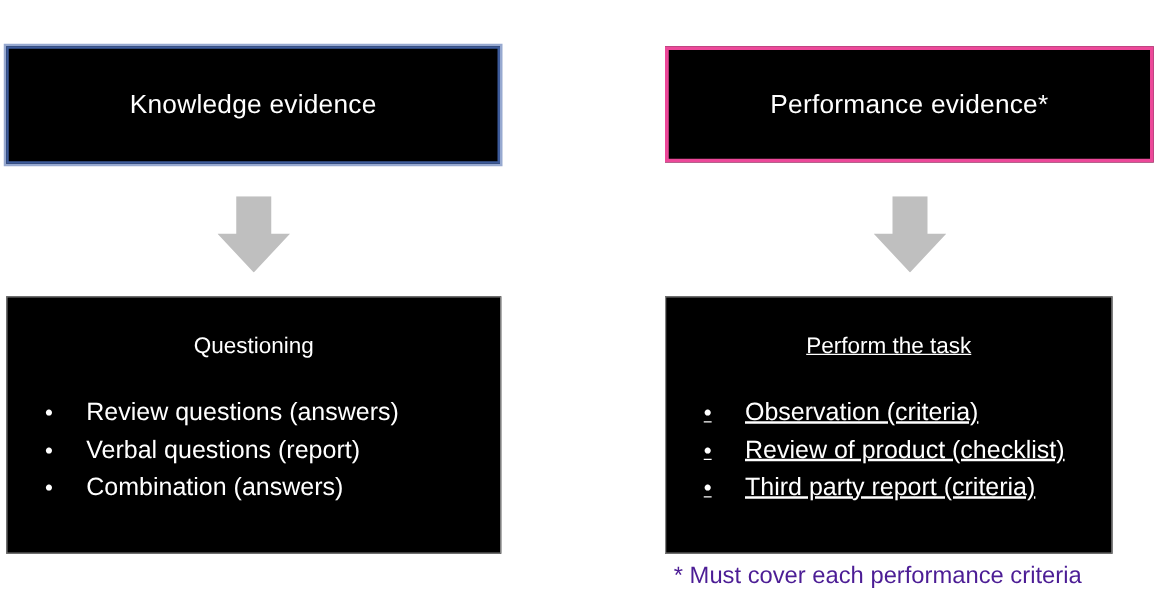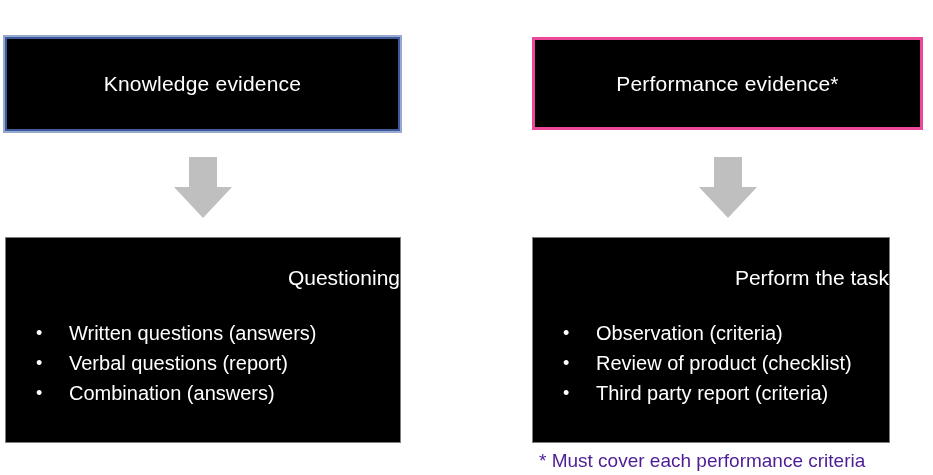--- a/index.html
+++ b/index.html
@@ -35,22 +35,22 @@
     box-shadow: 0 0 0 2px #97a9d0;
   }
   .header-box.plain {
     border: 3px solid #ec4899;
   }
   .detail-box {
     border: 1px solid #7f7f7f;
   }
   .detail-title {
     margin-top: 28px;
-    text-align: right;
-    font-size: 21px;
+    text-align: center;
+    font-size: 18px;
   }
   .bullet-list {
     margin: 28px 0 0 0;
     padding: 0;
     list-style: none;
   }
   .bullet-list li {
     display: flex;
     font-size: 20px;
     line-height: 30px;
@@ -74,21 +74,21 @@
     font-size: 19px;
     color: #4c1d95;
   }
 
   
   #box-knowledge   { left: 5px;   top: 7px;   width: 395px; height: 94px; }
   #box-performance { left: 532px; top: 7px;   width: 391px; height: 93px; }
   #arrow-left      { left: 174px; top: 127px; }
   #arrow-right     { left: 699px; top: 127px; }
   #box-questioning { left: 5px;   top: 207px; width: 396px; height: 206px; }
-  #box-perform     { left: 532px; top: 207px; width: 358px; height: 206px; }
+  #box-perform     { left: 532px; top: 207px; width: 358px; height: 206px; text-decoration: underline; }
 </style>
 </head>
 <body>
 
 <div class="canvas">
 
   <div id="box-knowledge" class="box header-box selected">
     <span>Knowledge evidence</span>
   </div>
 
@@ -106,21 +106,21 @@
     <svg width="58" height="61" viewBox="0 0 58 61" aria-hidden="true">
       <polygon points="15,0 43,0 43,30 58,30 29,61 0,30 15,30" fill="#bfbfbf"></polygon>
     </svg>
   </div>
 
   <div id="box-questioning" class="box detail-box">
     <div class="detail-title">Questioning</div>
     <ul class="bullet-list">
       <li>
         <span class="marker">•</span>
-        <span>Written questions (answers)</span>
+        <span>Review questions (answers)</span>
       </li>
       <li>
         <span class="marker">•</span>
         <span>Verbal questions (report)</span>
       </li>
       <li>
         <span class="marker">•</span>
         <span>Combination (answers)</span>
       </li>
     </ul>

